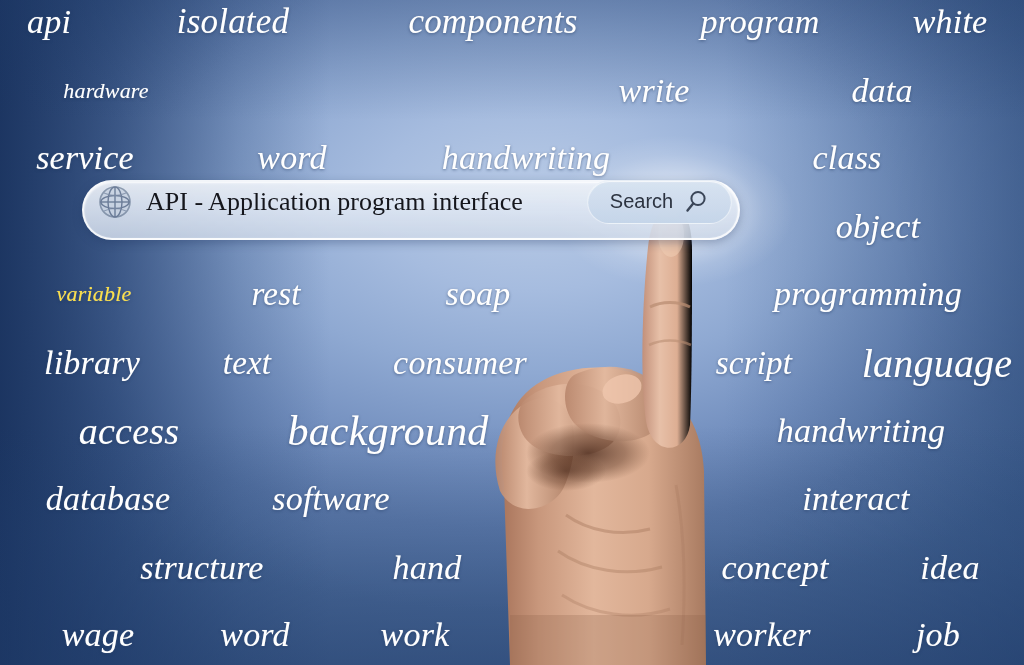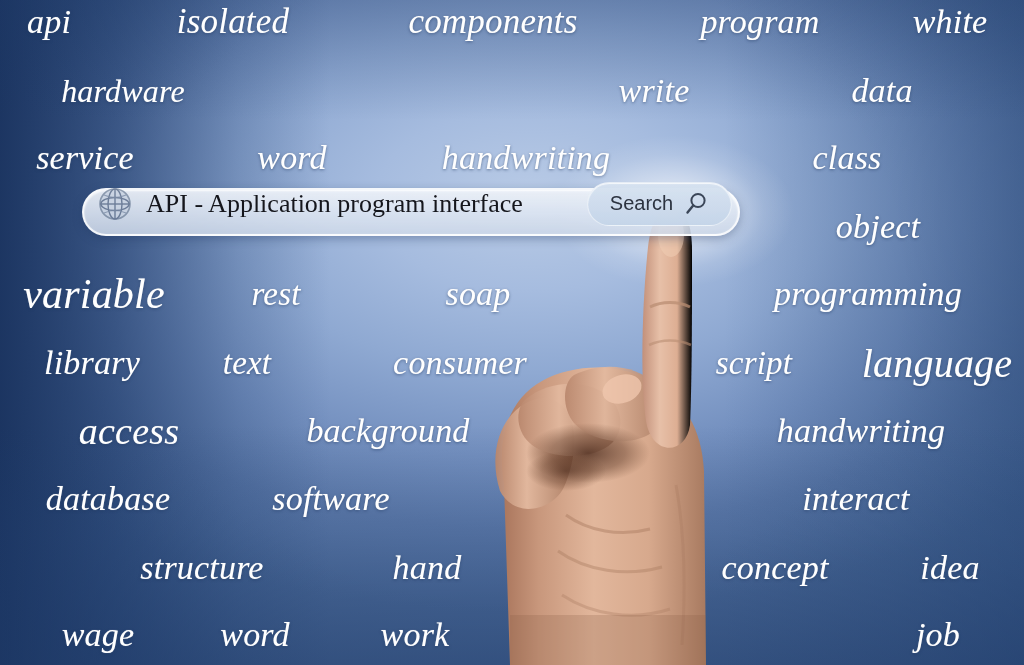--- a/index.html
+++ b/index.html
@@ -45,21 +45,21 @@
     font-style:italic;
   }
 
   
   #searchbar-glow{
     position:absolute;left:560px;top:120px;width:300px;height:190px;
     background:radial-gradient(ellipse 50% 50% at 38% 48%, rgba(255,255,255,0.85) 0%, rgba(255,255,255,0.45) 32%, rgba(255,255,255,0.12) 60%, rgba(255,255,255,0) 80%);
     pointer-events:none;
   }
   #searchbar{
-    position:absolute;left:82px;top:188px;width:658px;height:48px;
+    position:absolute;left:82px;top:180px;width:658px;height:60px;
     border-radius:30px;
     background:linear-gradient(to bottom, rgba(238,242,248,0.93) 0%, rgba(222,230,242,0.90) 48%, rgba(205,216,232,0.88) 100%);
     border:2px solid rgba(255,255,255,0.80);
     box-shadow:0 3px 10px rgba(28,52,94,0.35), inset 0 1px 2px rgba(255,255,255,0.9);
     display:flex;align-items:center;
     box-sizing:border-box;
     padding:0 6px 17px 14px;
   }
   #globe-icon{width:34px;height:34px;flex:0 0 34px;margin-right:10px;opacity:0.72;}
   #query-text{
@@ -97,50 +97,51 @@
   <div class="bg-right"></div>
   <div class="bg-top"></div>
   <div class="bg-bottom"></div>
 
   <div id="wordcloud">
       <div class="word" style="left: 49px; top: 22px; font-size: 34px; color: rgb(255, 255, 255);">api</div>
       <div class="word" style="left: 233px; top: 22px; font-size: 35px; color: rgb(255, 255, 255);">isolated</div>
       <div class="word" style="left: 493px; top: 22px; font-size: 35px; color: rgb(255, 255, 255);">components</div>
       <div class="word" style="left: 760px; top: 22px; font-size: 34px; color: rgb(255, 255, 255);">program</div>
       <div class="word" style="left: 950px; top: 22px; font-size: 34px; color: rgb(255, 255, 255);">white</div>
-      <div class="word" style="left: 123px; top: 91px; font-size: 32px; color: rgb(255, 255, 255);">hardware</div>
+      <div class="word" style="left: 106px; top: 91px; font-size: 22px; color: rgb(255, 255, 255);">hardware</div>
       <div class="word" style="left: 654px; top: 91px; font-size: 34px; color: rgb(255, 255, 255);">write</div>
       <div class="word" style="left: 882px; top: 91px; font-size: 34px; color: rgb(255, 255, 255);">data</div>
       <div class="word" style="left: 85px; top: 158px; font-size: 34px; color: rgb(255, 255, 255);">service</div>
       <div class="word" style="left: 292px; top: 158px; font-size: 34px; color: rgb(255, 255, 255);">word</div>
       <div class="word" style="left: 526px; top: 158px; font-size: 34px; color: rgb(255, 255, 255);">handwriting</div>
       <div class="word" style="left: 847px; top: 158px; font-size: 34px; color: rgb(255, 255, 255);">class</div>
       <div class="word" style="left: 878px; top: 227px; font-size: 34px; color: rgb(255, 255, 255);">object</div>
-      <div class="word" style="left: 94px; top: 294px; font-size: 42px; color: #ffffff;">variable</div>
+      <div class="word" style="left: 94px; top: 294px; font-size: 22px; color: #fde047;">variable</div>
       <div class="word" style="left: 276px; top: 294px; font-size: 33px; color: rgb(255, 255, 255);">rest</div>
       <div class="word" style="left: 478px; top: 294px; font-size: 34px; color: rgb(255, 255, 255);">soap</div>
       <div class="word" style="left: 868px; top: 294px; font-size: 34px; color: rgb(255, 255, 255);">programming</div>
       <div class="word" style="left: 92px; top: 363px; font-size: 34px; color: rgb(255, 255, 255);">library</div>
       <div class="word" style="left: 247px; top: 363px; font-size: 33px; color: rgb(255, 255, 255);">text</div>
       <div class="word" style="left: 460px; top: 363px; font-size: 34px; color: rgb(255, 255, 255);">consumer</div>
       <div class="word" style="left: 754px; top: 363px; font-size: 33px; color: rgb(255, 255, 255);">script</div>
       <div class="word" style="left: 937px; top: 363px; font-size: 40px; color: rgb(255, 255, 255);">language</div>
       <div class="word" style="left: 129px; top: 431px; font-size: 38px; color: rgb(255, 255, 255);">access</div>
-      <div class="word" style="left: 388px; top: 431px; font-size: 34px; color: rgb(255, 255, 255);">background</div>
+      <div class="word" style="left: 388px; top: 431px; font-size: 42px; color: rgb(255, 255, 255);">background</div>
       <div class="word" style="left: 861px; top: 431px; font-size: 34px; color: rgb(255, 255, 255);">handwriting</div>
       <div class="word" style="left: 108px; top: 499px; font-size: 34px; color: rgb(255, 255, 255);">database</div>
       <div class="word" style="left: 331px; top: 499px; font-size: 34px; color: rgb(255, 255, 255);">software</div>
       <div class="word" style="left: 856px; top: 499px; font-size: 34px; color: rgb(255, 255, 255);">interact</div>
       <div class="word" style="left: 202px; top: 568px; font-size: 34px; color: rgb(255, 255, 255);">structure</div>
       <div class="word" style="left: 427px; top: 568px; font-size: 34px; color: rgb(255, 255, 255);">hand</div>
       <div class="word" style="left: 775px; top: 568px; font-size: 34px; color: rgb(255, 255, 255);">concept</div>
       <div class="word" style="left: 950px; top: 568px; font-size: 34px; color: rgb(255, 255, 255);">idea</div>
       <div class="word" style="left: 82px; top: 635px; font-size: 34px; color: rgb(255, 255, 255); margin-left: 16px;">wage</div>
       <div class="word" style="left: 255px; top: 635px; font-size: 34px; color: rgb(255, 255, 255);">word</div>
       <div class="word" style="left: 415px; top: 635px; font-size: 34px; color: rgb(255, 255, 255);">work</div>
+      <div class="word" style="left: 762px; top: 635px; font-size: 34px; color: rgb(255, 255, 255);">worker</div>
       <div class="word" style="left: 938px; top: 635px; font-size: 34px; color: rgb(255, 255, 255);">job</div>
     </div>
 
   <div id="searchbar-glow"></div>
 
   <svg id="hand" viewBox="0 0 290 480">
     <defs>
       <linearGradient id="skinV" x1="0" y1="0" x2="1" y2="0">
         <stop offset="0%" stop-color="#a9755c"></stop>
         <stop offset="18%" stop-color="#c8977c"></stop>

